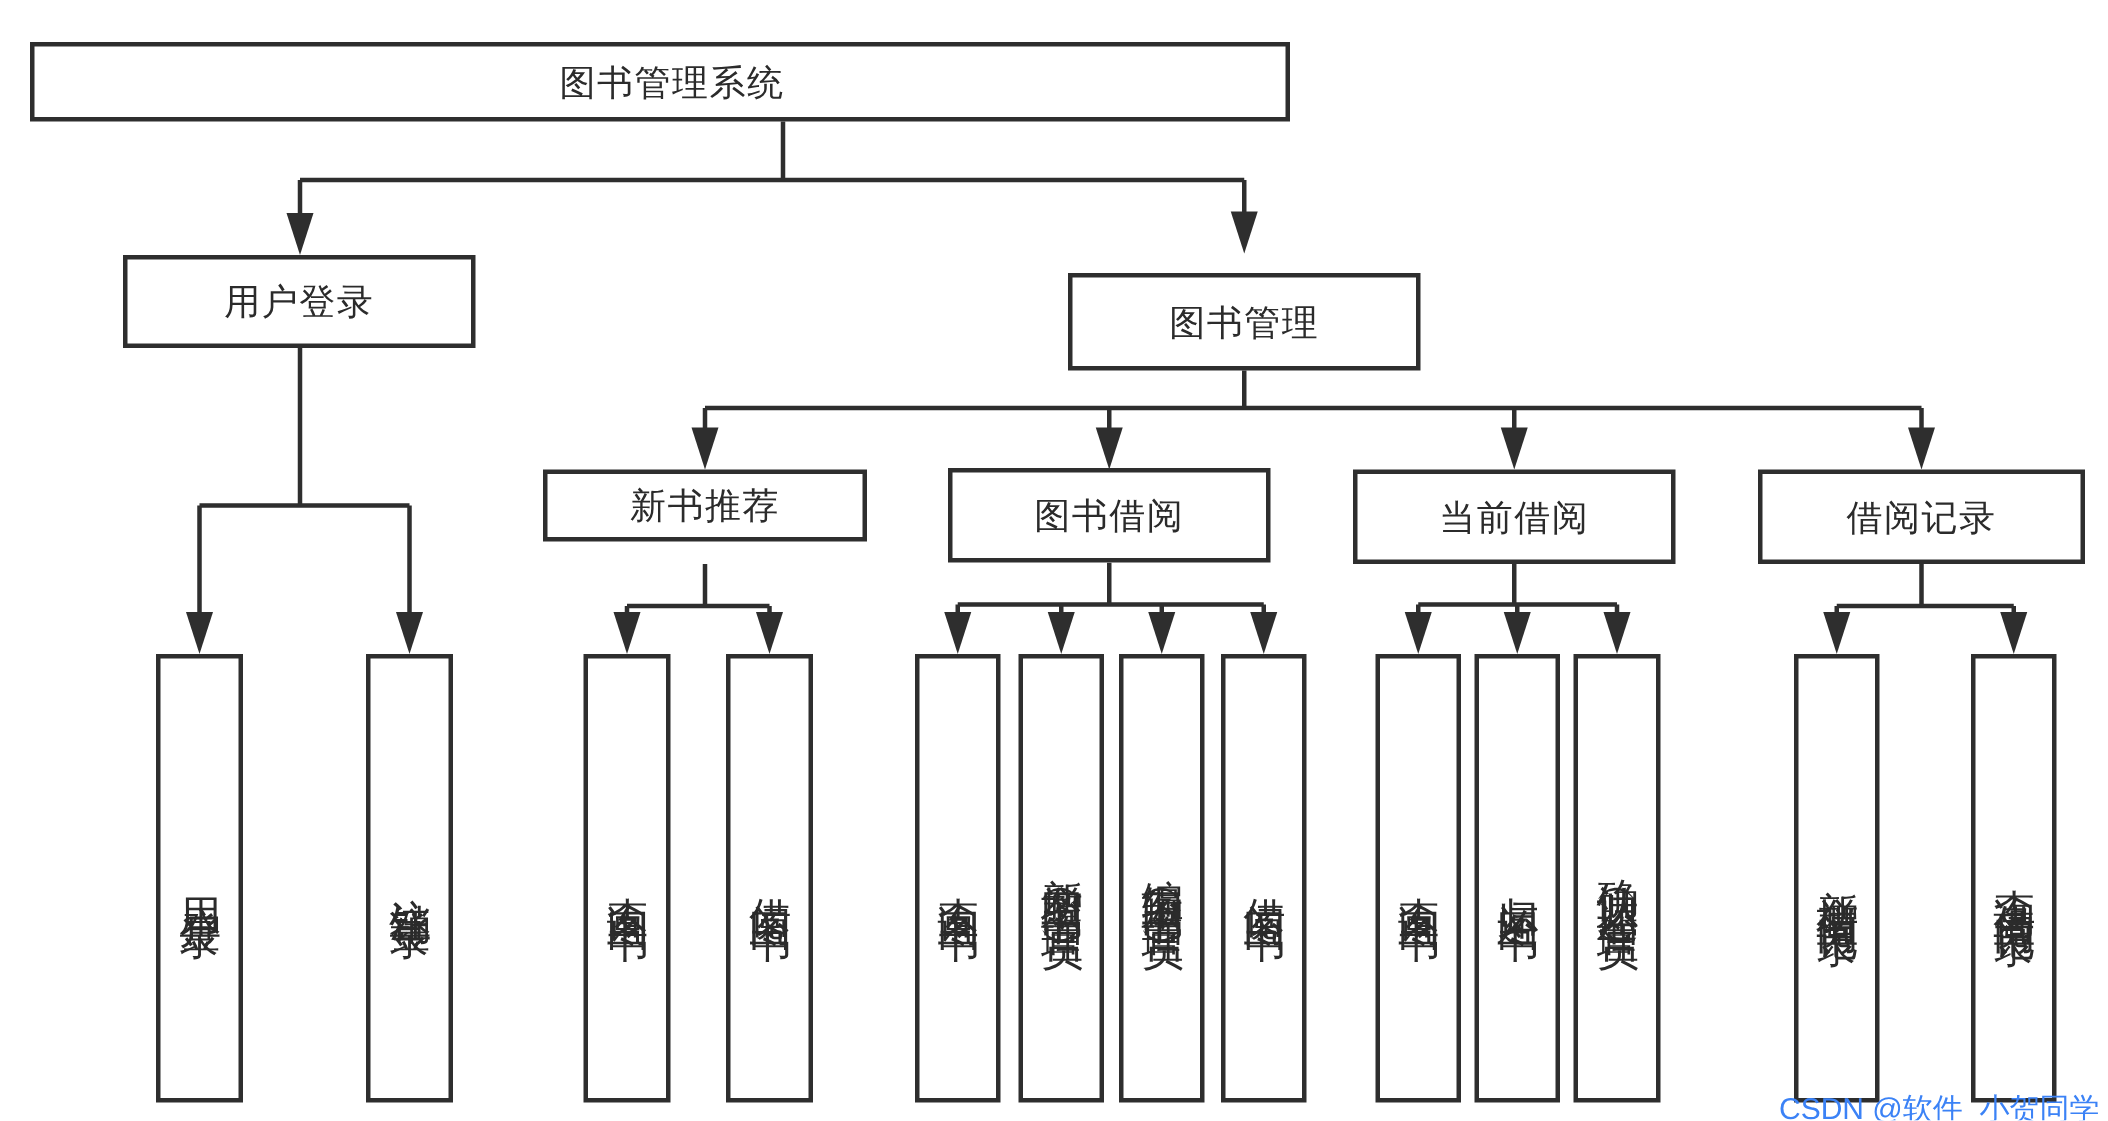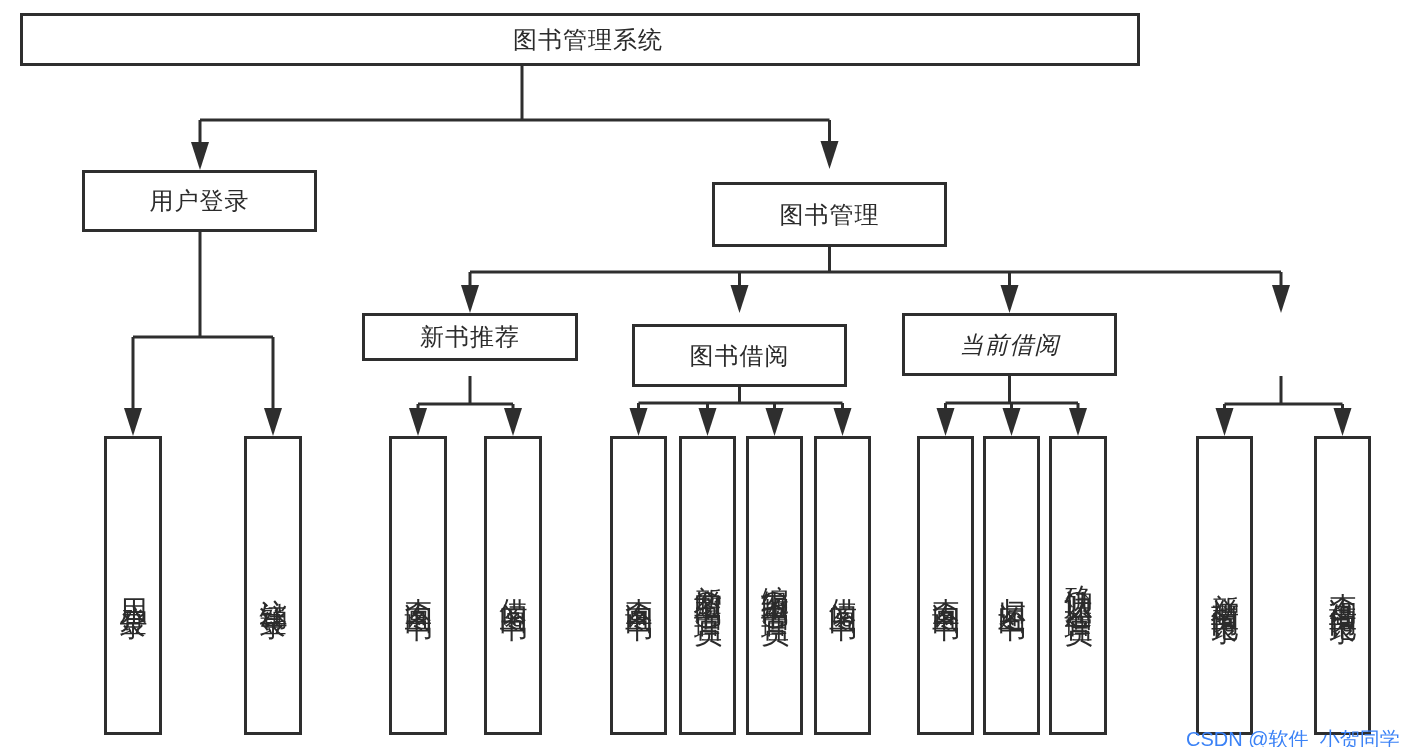--- a/index.html
+++ b/index.html
@@ -112,28 +112,29 @@
       <polygon points="1069,408 1087,408 1078,436"></polygon>
     </g>
 
     <g>
       <path d="M1281 376 V404 M1224.5 404 H1342.5 M1224.5 404 V412 M1342.5 404 V412"></path>
       <polygon points="1215.5,408 1233.5,408 1224.5,436"></polygon>
       <polygon points="1333.5,408 1351.5,408 1342.5,436"></polygon>
     </g>
   </svg>
 
-  <div class="node hnode" style="left:20px; top:13px; width:1120px; height:53px;padding-left:16px;">图书管理系统</div>
+  <div class="node hnode" style="left:20px; top:28px; width:840px; height:53px;padding-left:16px;">图书管理系统</div>
 
   <div class="node hnode" style="left:82px; top:170px; width:235px; height:62px;">用户登录</div>
   <div class="node hnode" style="left:712px; top:182px; width:235px; height:65px;">图书管理</div>
 
   <div class="node hnode" style="left:362px; top:313px; width:216px; height:48px;">新书推荐</div>
-  <div class="node hnode" style="left:632px; top:324px; width:215px; height:63px;">图书借阅</div>
-  <div class="node hnode" style="left:902px; top:313px; width:215px; height:63px;font-style:italic;">当前借阅</div>
+  <div class="node hnode" style="left:632px; top:312px; width:215px; height:63px;">图书借阅</div>
+  <div class="node hnode" style="left:902px; top:313px; width:215px; height:63px;">当前借阅</div>
+  <div class="node hnode" style="left:1172px; top:313px; width:218px; height:63px;">借阅记录</div>
 
   <div class="node vnode" style="left:104px; top:436px; width:58px; height:299px;">
     <span class="label">用户登录</span>
   </div>
   <div class="node vnode" style="left:244px; top:436px; width:58px; height:299px;">
     <span class="label">注销登录</span>
   </div>
 
   <div class="node vnode" style="left:389px; top:436px; width:58px; height:299px;">
     <span class="label">查询图书</span>

